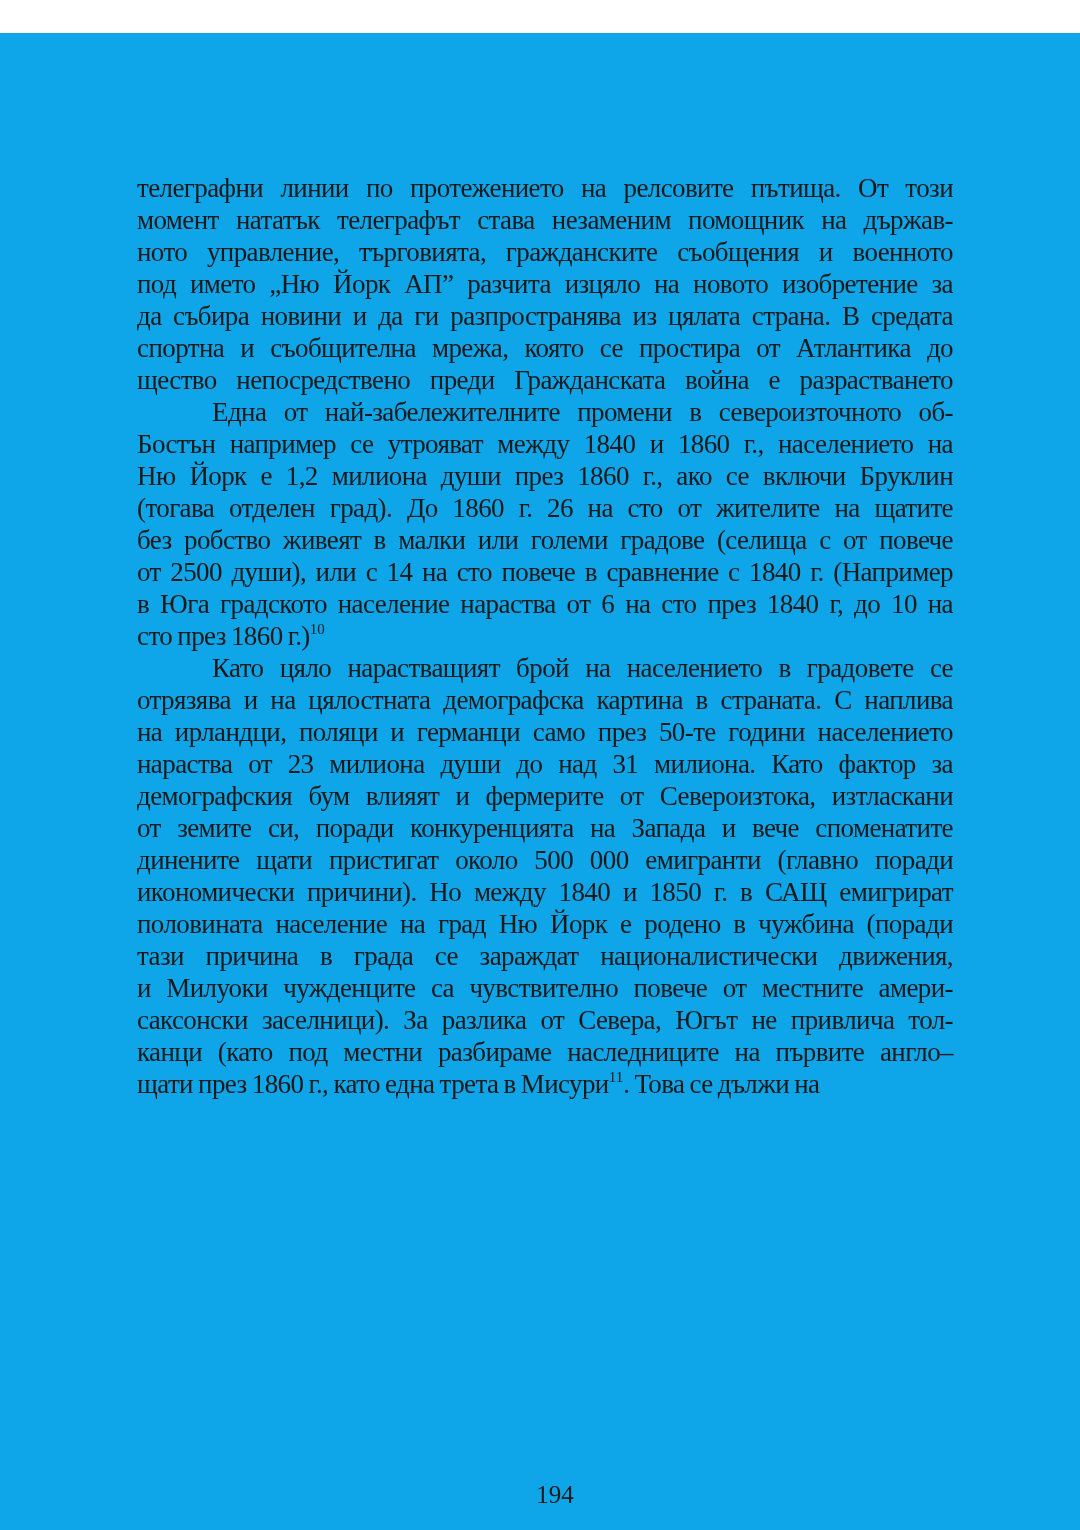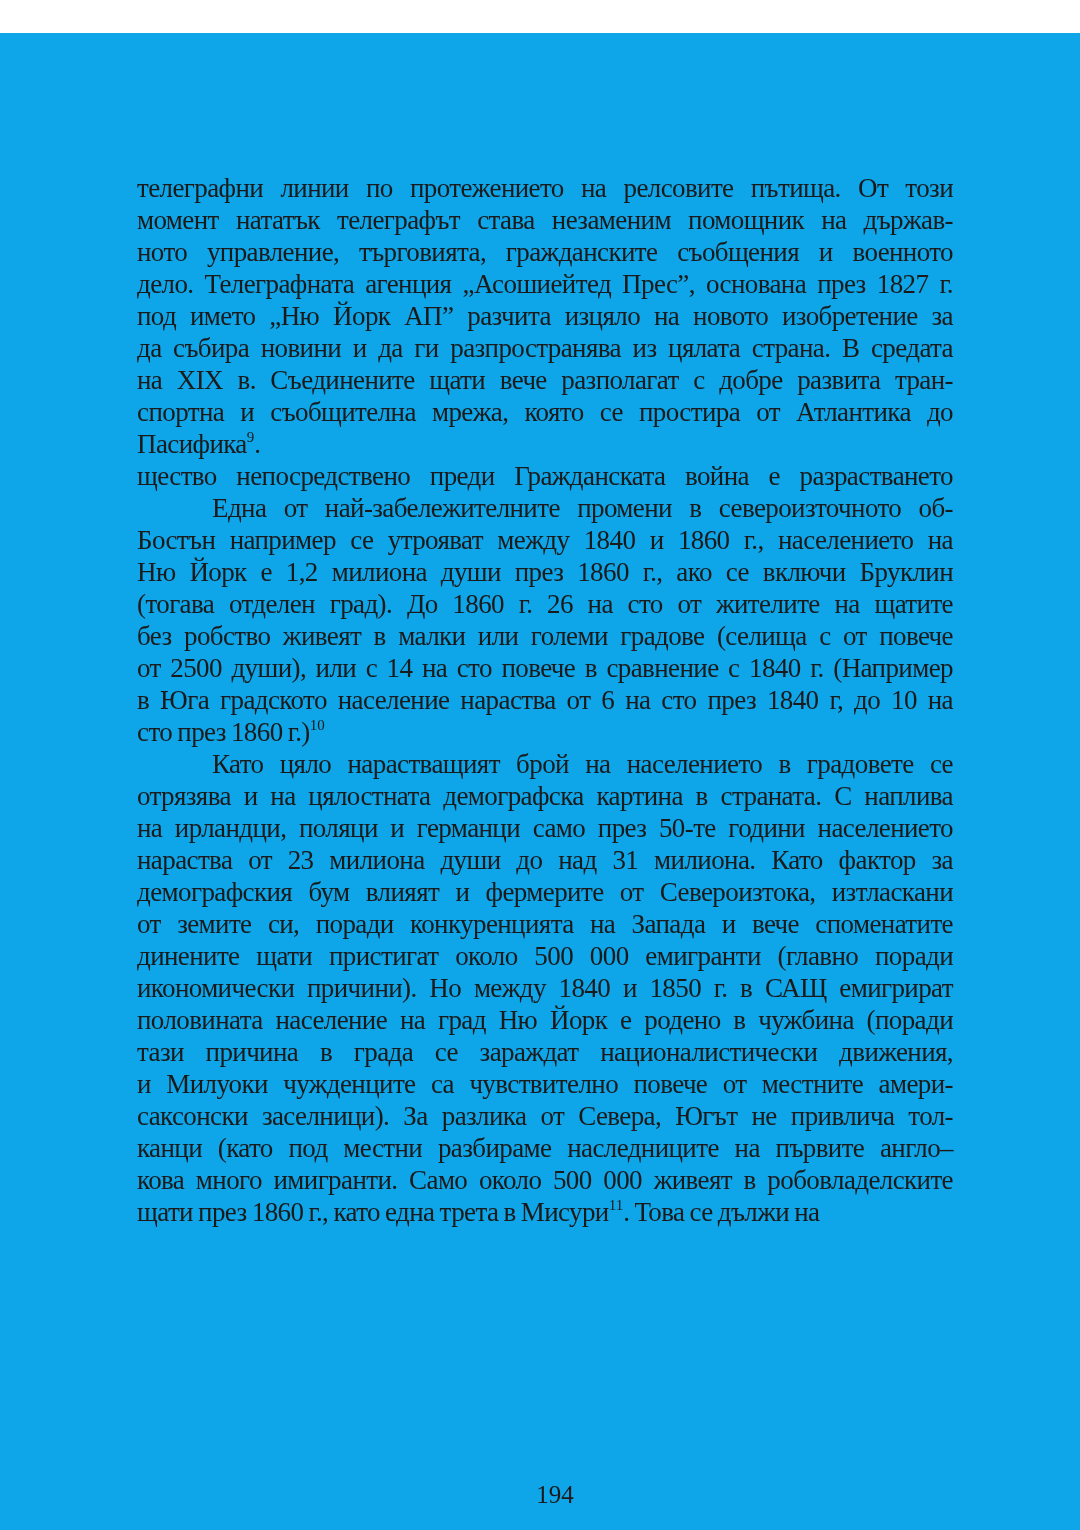--- a/index.html
+++ b/index.html
@@ -29,26 +29,23 @@
   }
 </style>
 </head>
 <body>
 
 <div class="page">
   <div class="text-block" id="text-block">
       <div class="line"><span>телеграфни линии по протежението на релсовите пътища. От този</span></div>
       <div class="line"><span>момент нататък телеграфът става незаменим помощник на държав-</span></div>
       <div class="line"><span>ното управление, търговията, гражданските съобщения и военното</span></div>
-      <div class="line"><span>дело. Телеграфната агенция „Асошиейтед Прес”, основана през 1827 г.</span></div>
       <div class="line"><span>под името „Ню Йорк АП” разчита изцяло на новото изобретение за</span></div>
       <div class="line"><span>да събира новини и да ги разпространява из цялата страна. В средата</span></div>
-      <div class="line"><span>на XIX в. Съединените щати вече разполагат с добре развита тран-</span></div>
       <div class="line"><span>спортна и съобщителна мрежа, която се простира от Атлантика до</span></div>
-      <div class="line last"><span>Пасифика</span><sup>9</sup><span>.</span></div>
       <div class="line"><span>щество непосредствено преди Гражданската война е разрастването</span></div>
       <div class="line indent"><span>Една от най-забележителните промени в североизточното об-</span></div>
       <div class="line"><span>Бостън например се утрояват между 1840 и 1860 г., населението на</span></div>
       <div class="line"><span>Ню Йорк е 1,2 милиона души през 1860 г., ако се включи Бруклин</span></div>
       <div class="line"><span>(тогава отделен град). До 1860 г. 26 на сто от жителите на щатите</span></div>
       <div class="line"><span>без робство живеят в малки или големи градове (селища с от повече</span></div>
       <div class="line"><span>от 2500 души), или с 14 на сто повече в сравнение с 1840 г. (Например</span></div>
       <div class="line"><span>в Юга градското население нараства от 6 на сто през 1840 г, до 10 на</span></div>
       <div class="line last"><span>сто през 1860 г.)</span><sup>10</sup></div>
       <div class="line indent"><span>Като цяло нарастващият брой на населението в градовете се</span></div>
@@ -57,17 +54,16 @@
       <div class="line"><span>нараства от 23 милиона души до над 31 милиона. Като фактор за</span></div>
       <div class="line"><span>демографския бум влияят и фермерите от Североизтока, изтласкани</span></div>
       <div class="line"><span>от земите си, поради конкуренцията на Запада и вече споменатите</span></div>
       <div class="line"><span>динените щати пристигат около 500 000 емигранти (главно поради</span></div>
       <div class="line"><span>икономически причини). Но между 1840 и 1850 г. в САЩ емигрират</span></div>
       <div class="line"><span>половината население на град Ню Йорк е родено в чужбина (поради</span></div>
       <div class="line"><span>тази причина в града се зараждат националистически движения,</span></div>
       <div class="line"><span>и Милуоки чужденците са чувствително повече от местните амери-</span></div>
       <div class="line"><span>саксонски заселници). За разлика от Севера, Югът не привлича тол-</span></div>
       <div class="line"><span>канци (като под местни разбираме наследниците на първите англо–</span></div>
-      <div class="line"><span>кова много имигранти. Само около 500 000 живеят в робовладелските</span></div>
       <div class="line"><span class="fit" style="transform: scaleX(0.999981);"><span>щати през 1860 г., като една трета в Мисури</span><sup>11</sup><span>. Това се дължи на</span></span></div>
     </div>
   <div class="page-number">194</div>
 </div>
 
 </body></html>

